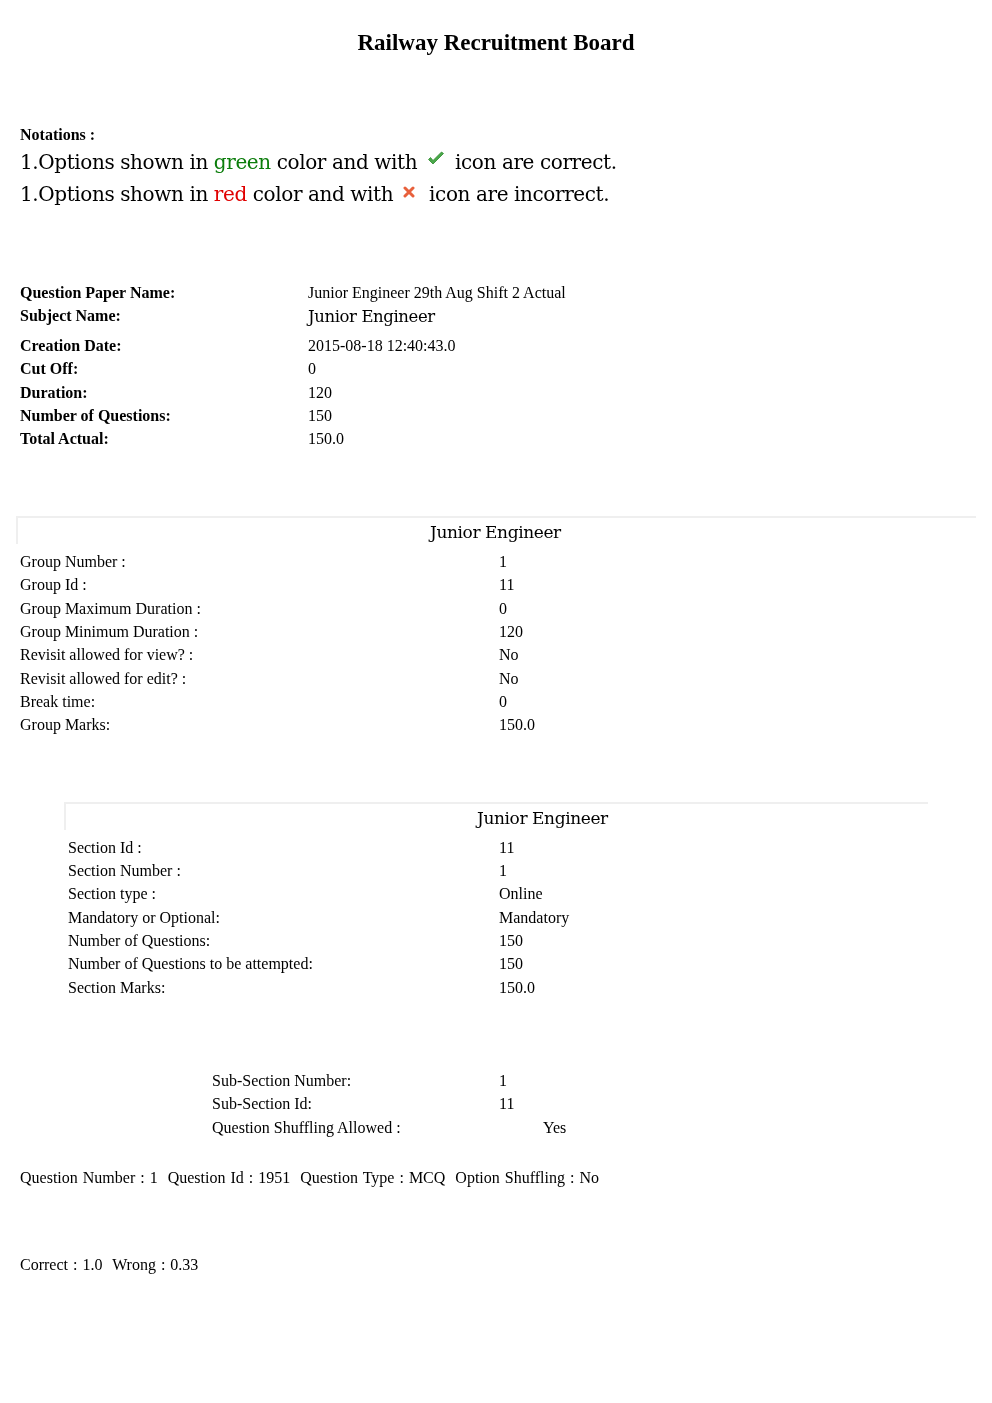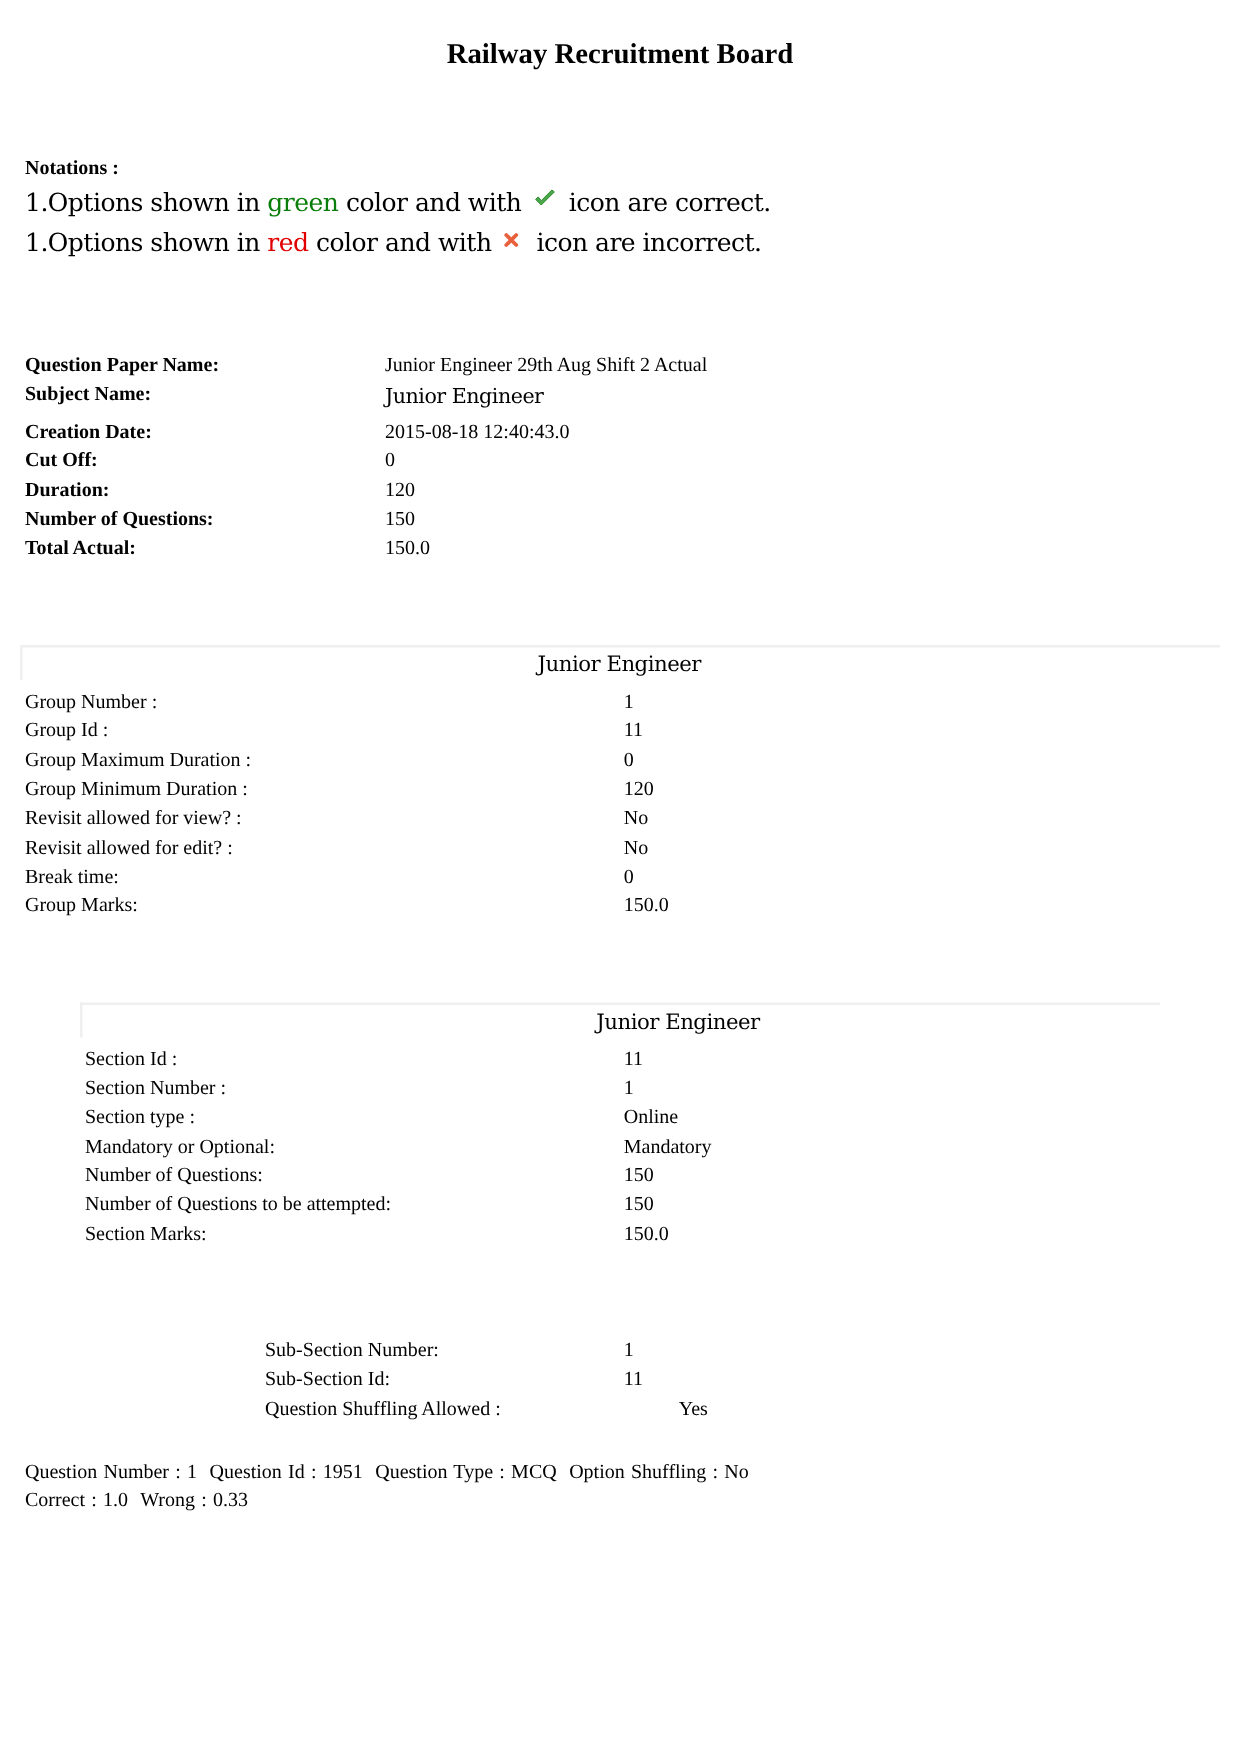--- a/index.html
+++ b/index.html
@@ -163,13 +163,13 @@
 <div class="abs kv" style="left:212px; top:1095px;">
     <span class="k">Sub-Section Id:</span>
     <span class="v" style="left:287px;">11</span>
   </div>
 <div class="abs kv" style="left:212px; top:1119px;">
     <span class="k">Question Shuffling Allowed :</span>
     <span class="v" style="left:287px;margin-left:44px;">Yes</span>
   </div>
 
 <div class="abs q-line" style="top:1169px; white-space:pre;">Question Number : 1  Question Id : 1951  Question Type : MCQ  Option Shuffling : No</div>
-<div class="abs q-line" style="top:1192px; white-space:pre;text-align:right;">Correct : 1.0  Wrong : 0.33</div>
+<div class="abs q-line" style="top:1256px; white-space:pre;text-align:right;">Correct : 1.0  Wrong : 0.33</div>
 
 </body></html>

